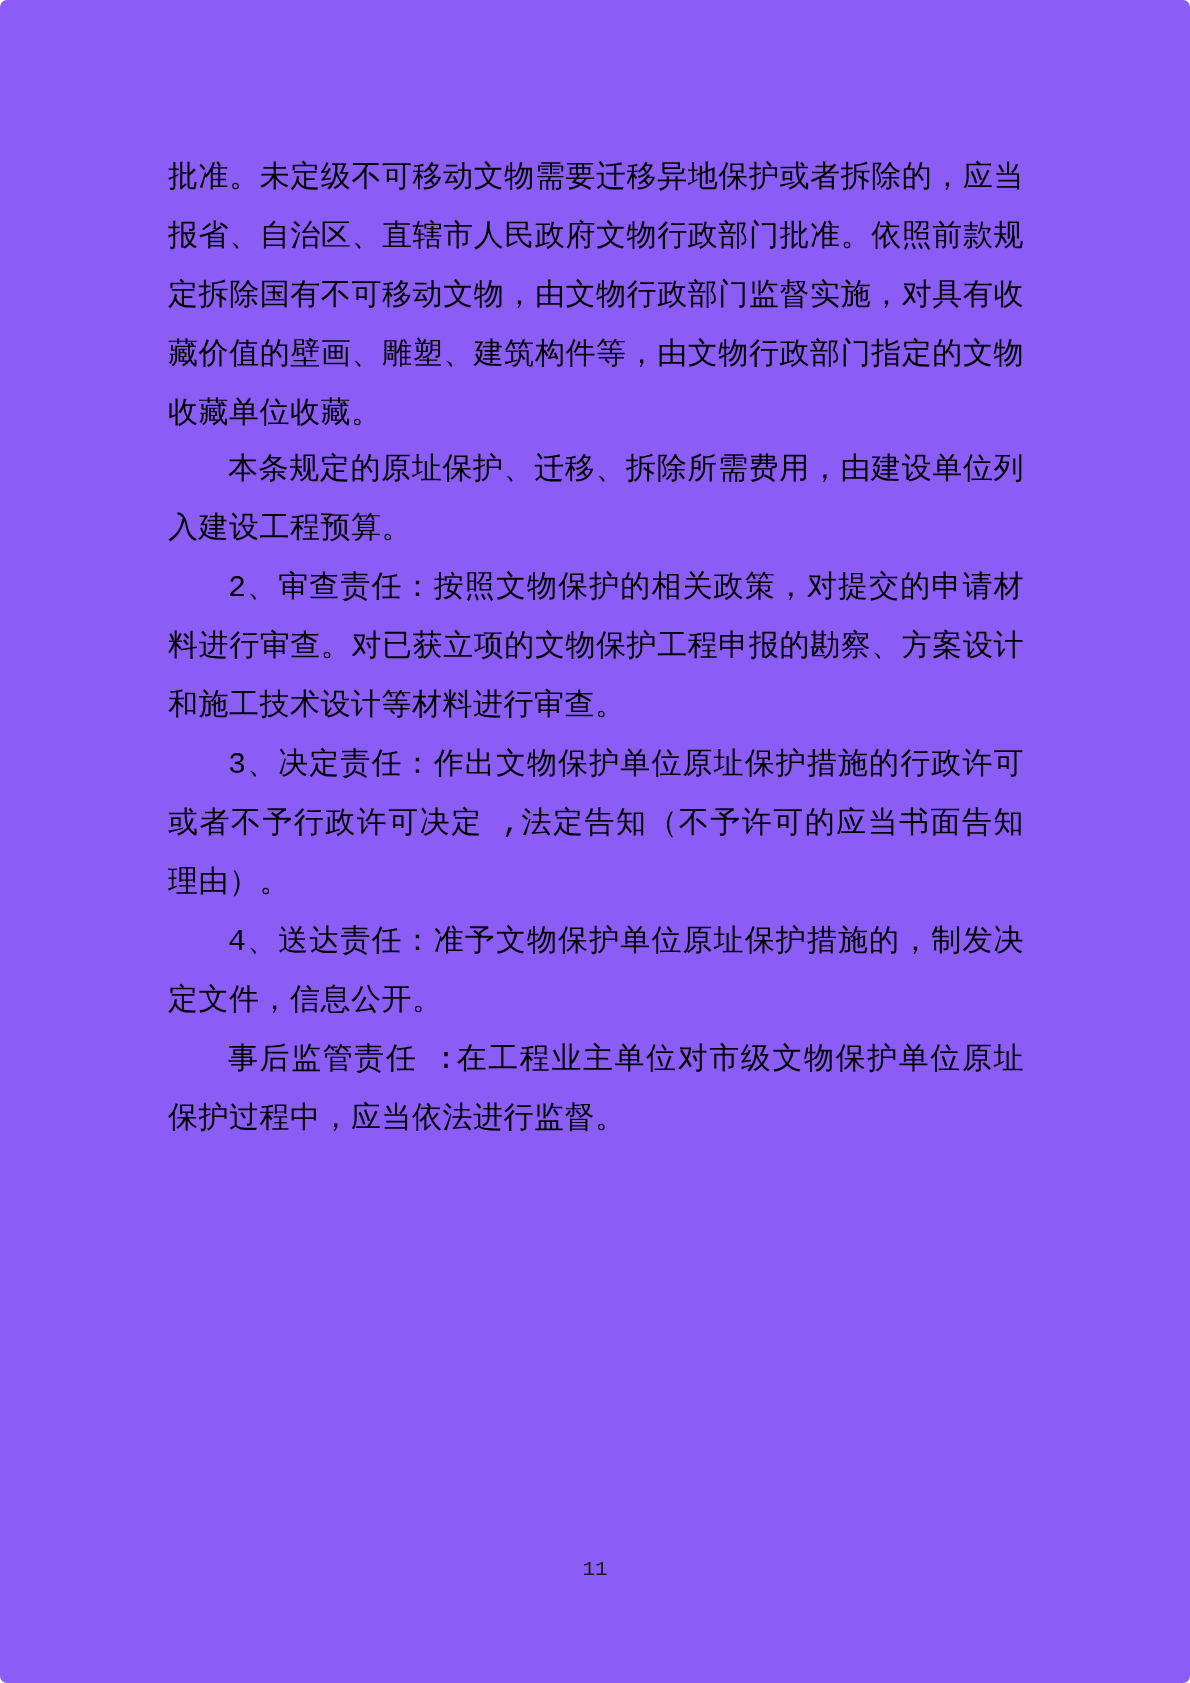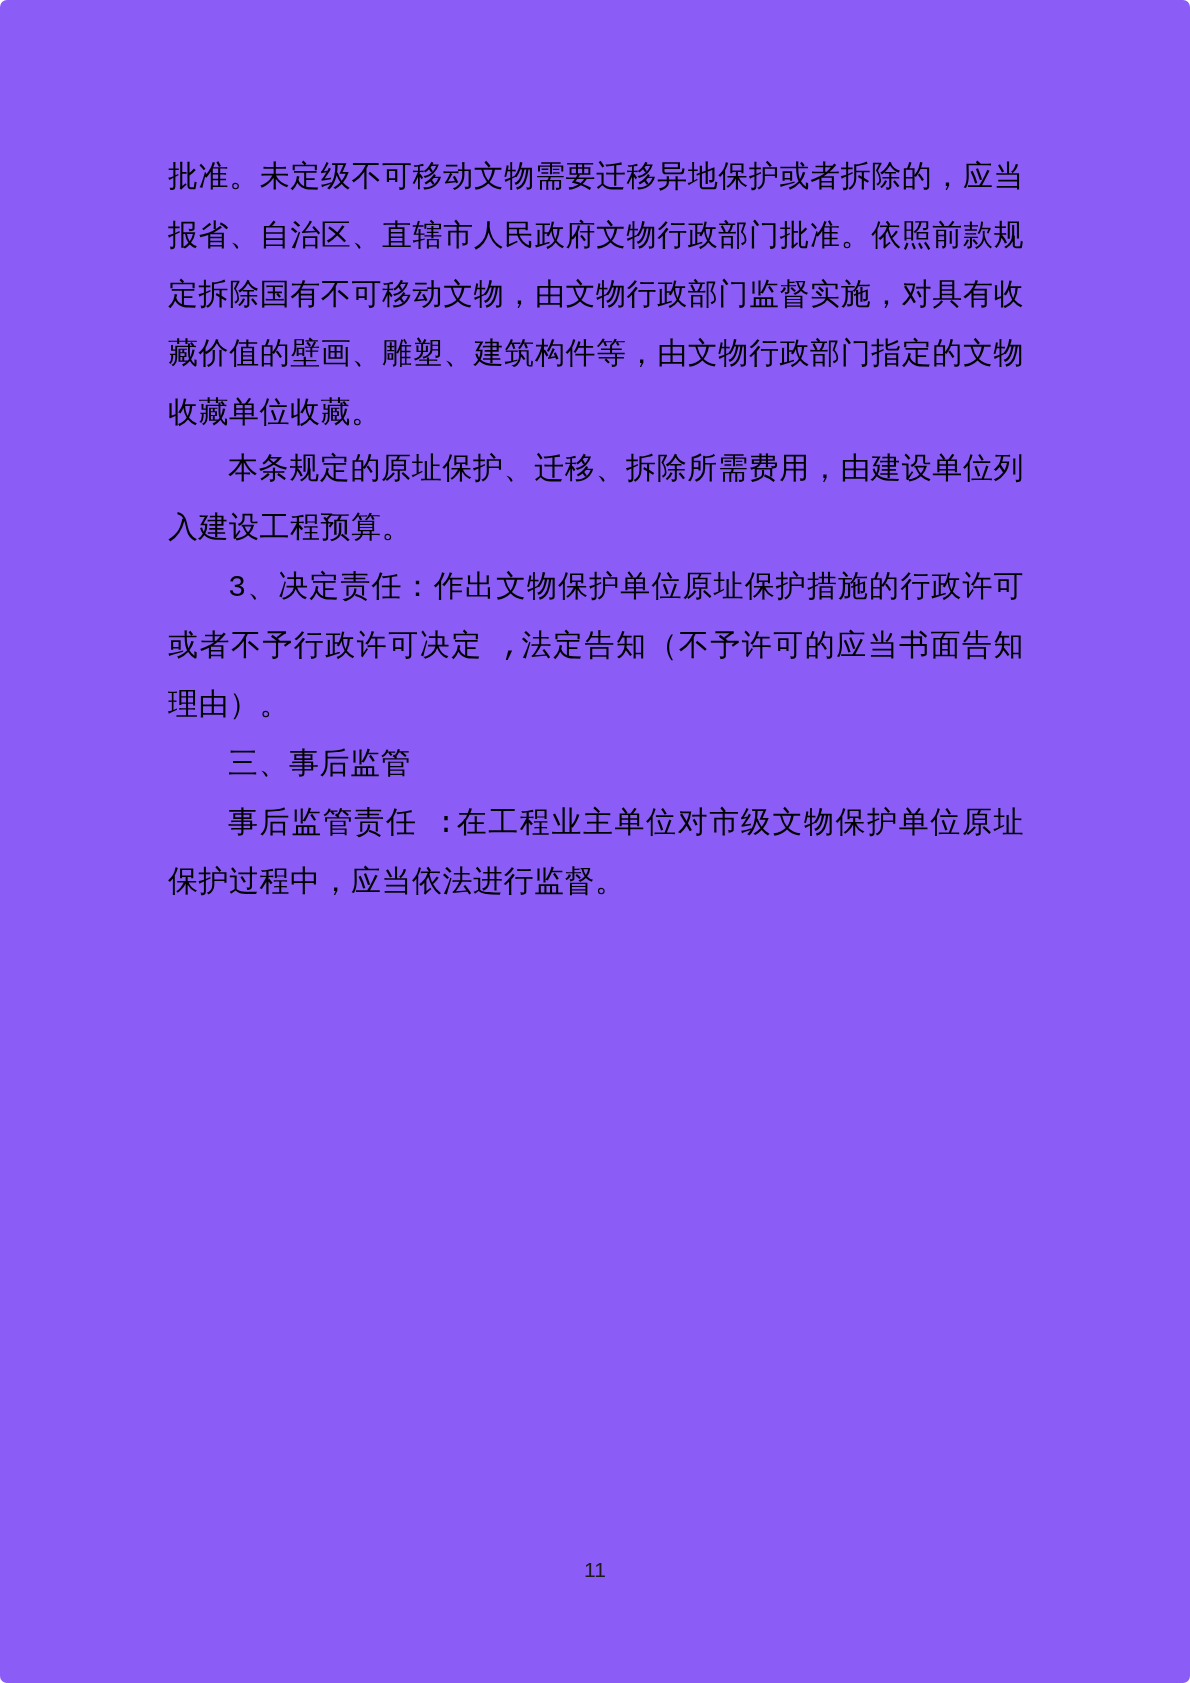--- a/index.html
+++ b/index.html
@@ -36,30 +36,31 @@
     .doc-body p.indent {
       text-indent: 2em;
       font-family: Liberation Mono, monospace;
     }
     .page-number {
       position: absolute;
       top: 1558px;
       left: 0;
       width: 100%;
       text-align: center;
-      font-family: Liberation Sans, sans-serif;
+      font-family: Liberation Mono, monospace;
       font-size: 21px;
       color: #1a1a1a;
     }
   </style>
 </head>
 <body>
 
 <div class="page">
   <div class="doc-body" id="doc-body">
       <p class="">批准。未定级不可移动文物需要迁移异地保护或者拆除的，应当报省、自治区、直辖市人民政府文物行政部门批准。依照前款规定拆除国有不可移动文物，由文物行政部门监督实施，对具有收藏价值的壁画、雕塑、建筑构件等，由文物行政部门指定的文物收藏单位收藏。</p>
       <p class="indent">本条规定的原址保护、迁移、拆除所需费用，由建设单位列入建设工程预算。</p>
+      <p class="indent">2、审查责任：按照文物保护的相关政策，对提交的申请材料进行审查。对已获立项的文物保护工程申报的勘察、方案设计和施工技术设计等材料进行审查。</p>
       <p class="indent">3、决定责任：作出文物保护单位原址保护措施的行政许可或者不予行政许可决定 ,法定告知（不予许可的应当书面告知理由）。</p>
-      <p class="indent">三、事后监管</p>
+      <p class="indent">4、送达责任：准予文物保护单位原址保护措施的，制发决定文件，信息公开。</p>
       <p class="indent">事后监管责任 :在工程业主单位对市级文物保护单位原址保护过程中，应当依法进行监督。</p>
     </div>
   <div class="page-number">11</div>
 </div>
 
 </body></html>

